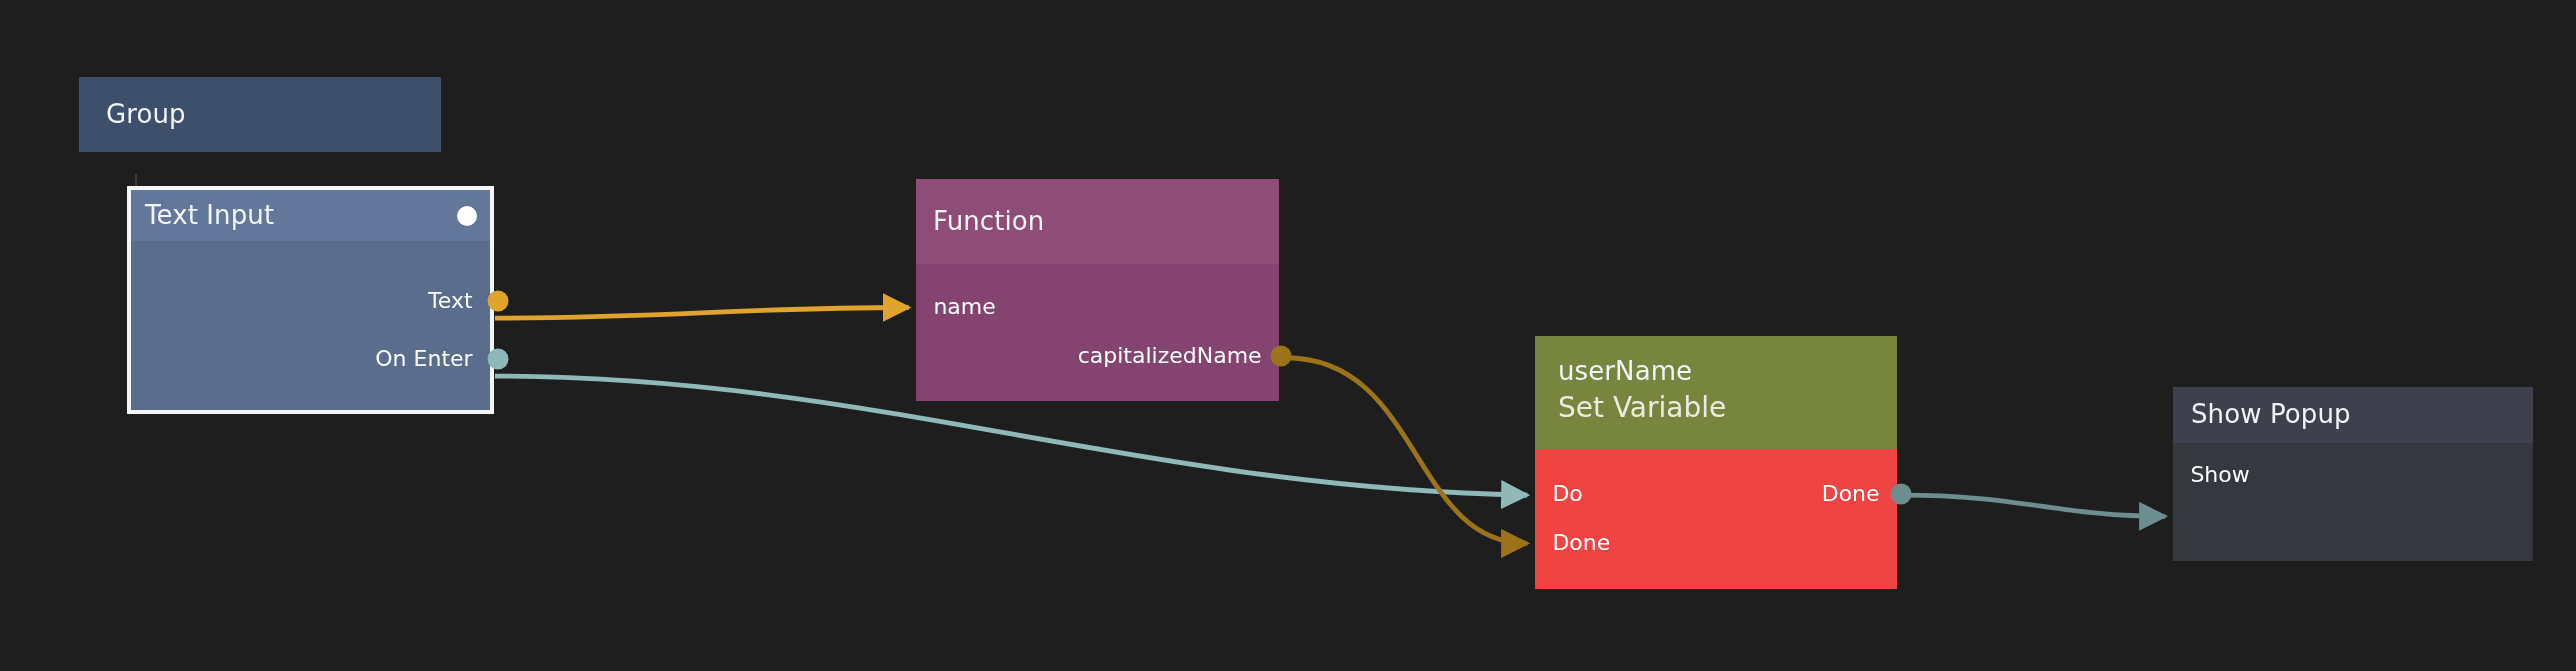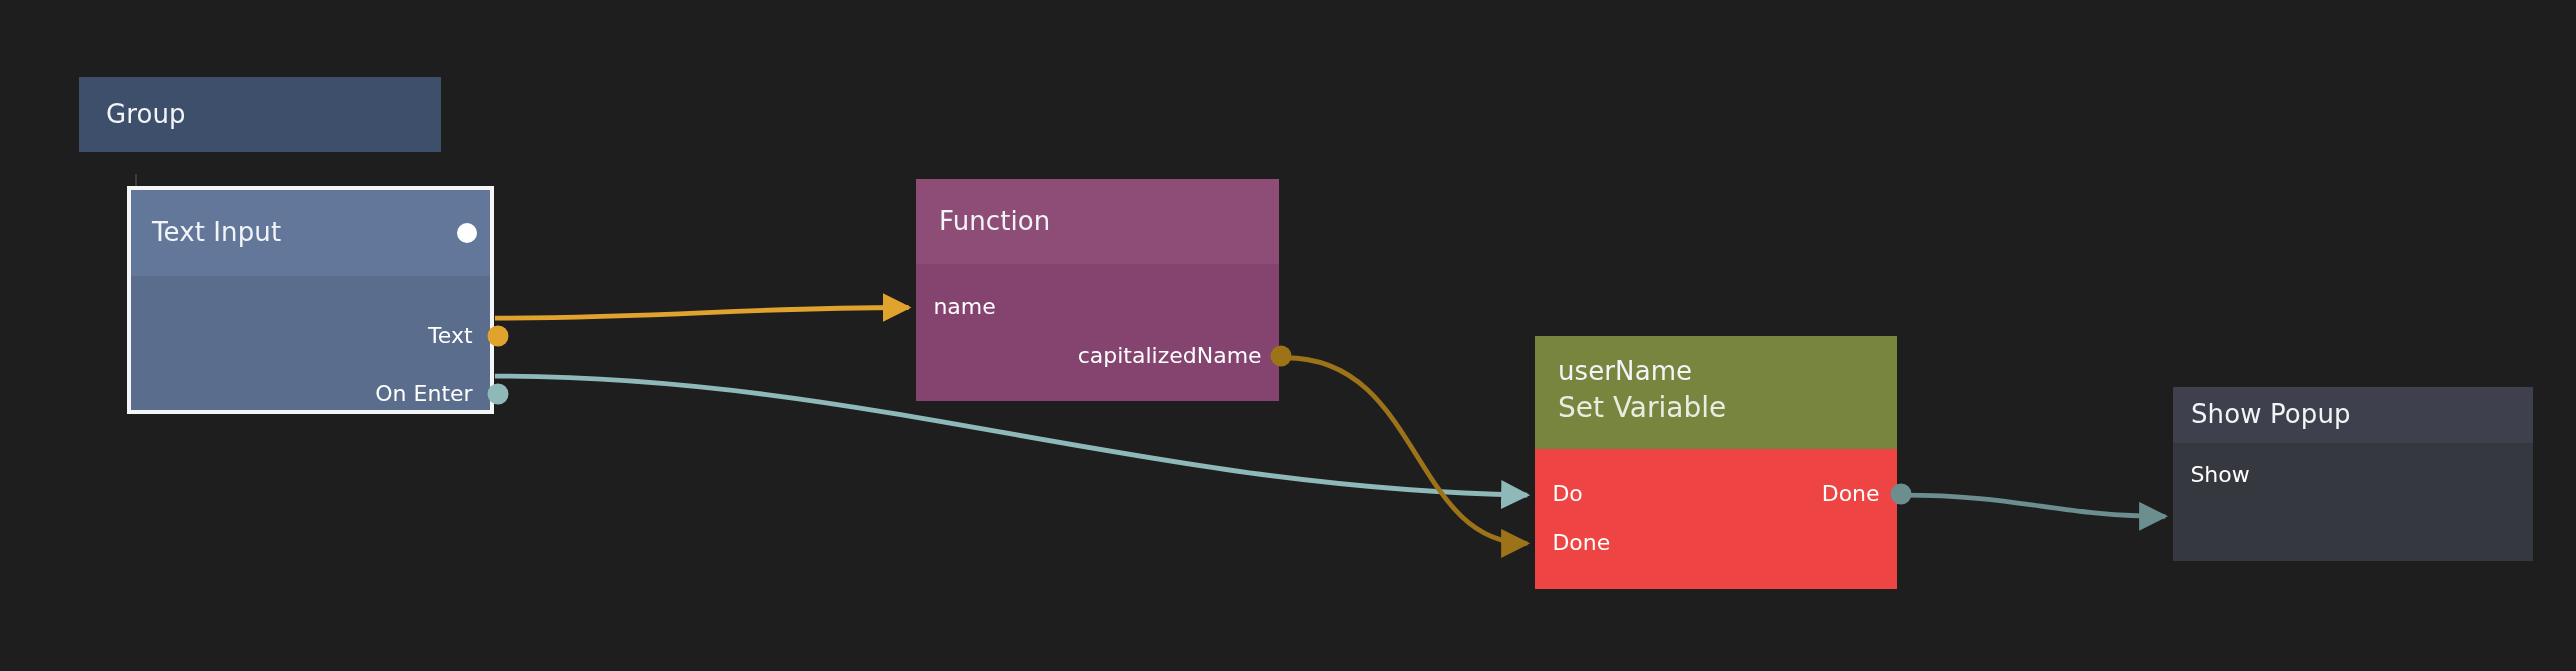--- a/index.html
+++ b/index.html
@@ -113,23 +113,23 @@
   }
 
   
   #textinput-node {
     left: 127px; top: 186px;
     width: 367px; height: 228px;
     border: 4.8px solid #f4f5f7;
     background: #5a6d8c;
   }
   #textinput-node .node-header {
-    height: 86px;
+    height: 51px;
     background: #62779a;
-    padding: 0 21px;
+    padding: 0 14px;
   }
   #textinput-node .node-body { background: #5a6d8c; }
   #textinput-badge {
     position: absolute;
     right: 13.5px;
     top: 50%;
     transform: translateY(-50%);
     width: 20px; height: 20px;
     border-radius: 50%;
     background: #ffffff;
@@ -137,21 +137,21 @@
 
   
   #function-node {
     left: 916px; top: 179px;
     width: 363px; height: 222px;
     background: #854470;
   }
   #function-node .node-header {
     height: 85px;
     background: #8d4d76;
-    padding: 0 23px;
+    padding: 0 17px;
   }
   #function-node .node-body { background: #854470; }
 
   
   #setvar-node {
     left: 1535px; top: 336px;
     width: 362px; height: 253px;
     background: #6d7a3c;
     border-radius: 31px;
   }

